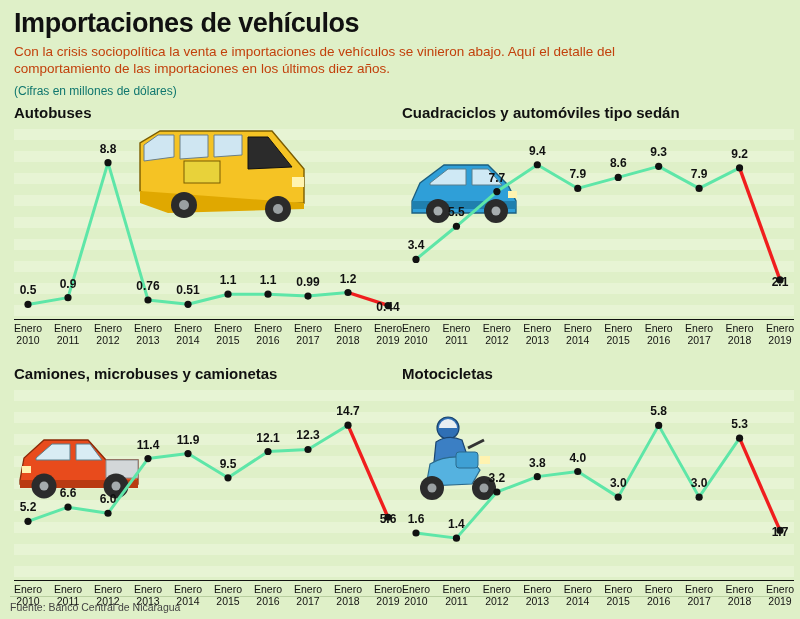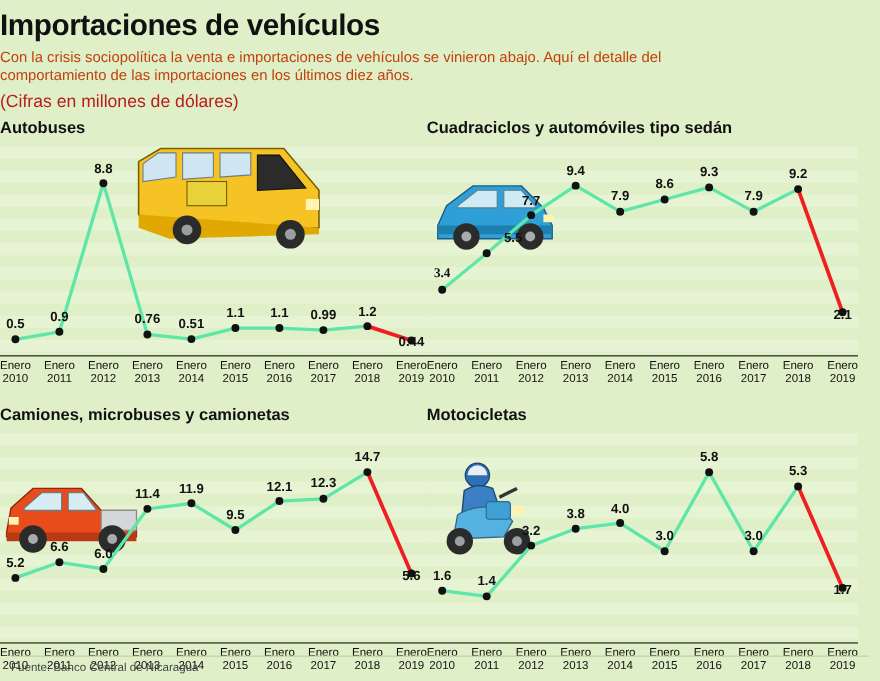--- a/index.html
+++ b/index.html
@@ -4,31 +4,31 @@
 <style>
   * { box-sizing: border-box; margin: 0; padding: 0; }
   body {
     width: 800px; height: 619px;
     background: #dff0c8;
     font-family: "Liberation Sans", sans-serif;
     color: #1a1a1a;
     overflow: hidden;
     position: relative;
   }
-  .page { position: relative; width: 800px; height: 619px; padding: 0 0; }
+  .page { position: relative; width: 800px; height: 619px; padding: 0 14px; }
 
   .title {
     font-size: 27px; font-weight: bold; letter-spacing: -0.4px;
     padding-top: 8px; color: #111;
   }
   .subtitle {
     font-size: 13.5px; line-height: 17px; margin-top: 4px; color: #c2410c;
     max-width: 690px;
   }
-  .units { font-size: 16px; color: #b91c1c; margin-top: 7px; }
+  .units { font-size: 12px; color: #0f766e; margin-top: 7px; }
 
   .grid2 {
     position: relative;
     display: grid;
     grid-template-columns: 388px 392px;
     column-gap: 0px;
     margin-top: 6px;
   }
   .panel { position: relative; }
   .panel-title {
@@ -205,22 +205,22 @@
             <circle cx="54.44444444444444" cy="103.26923076923077" r="3.6" fill="#111111"></circle>
             <circle cx="94.88888888888889" cy="68.57692307692307" r="3.6" fill="#111111"></circle>
             <circle cx="135.33333333333331" cy="41.76923076923077" r="3.6" fill="#111111"></circle>
             <circle cx="175.77777777777777" cy="65.42307692307693" r="3.6" fill="#111111"></circle>
             <circle cx="216.22222222222223" cy="54.384615384615394" r="3.6" fill="#111111"></circle>
             <circle cx="256.66666666666663" cy="43.34615384615384" r="3.6" fill="#111111"></circle>
             <circle cx="297.11111111111114" cy="65.42307692307693" r="3.6" fill="#111111"></circle>
             <circle cx="337.55555555555554" cy="44.92307692307695" r="3.6" fill="#111111"></circle>
             <circle cx="378" cy="156.8846153846154" r="3.6" fill="#111111"></circle>
           </svg>
-      <div class="dlabel" style="left: 14px; top: 129.385px; font-family: Liberation Serif, serif;">3.4</div>
-          <div class="dlabel" style="left: 54.4444px; top: 96.2692px; margin-left: 24px;">5.5</div>
+      <div class="dlabel" style="left: 14px; top: 129.385px;">3.4</div>
+          <div class="dlabel" style="left: 54.4444px; top: 96.2692px;">5.5</div>
           <div class="dlabel" style="left: 94.8889px; top: 61.5769px;">7.7</div>
           <div class="dlabel" style="left: 135.333px; top: 34.7692px;">9.4</div>
           <div class="dlabel" style="left: 175.778px; top: 58.4231px;">7.9</div>
           <div class="dlabel" style="left: 216.222px; top: 47.3846px;">8.6</div>
           <div class="dlabel" style="left: 256.667px; top: 36.3462px;">9.3</div>
           <div class="dlabel" style="left: 297.111px; top: 58.4231px;">7.9</div>
           <div class="dlabel" style="left: 337.556px; top: 37.9231px;">9.2</div>
           <div class="dlabel below" style="left: 378px; top: 149.885px;">2.1</div>
         </div>
       <div class="axis">

